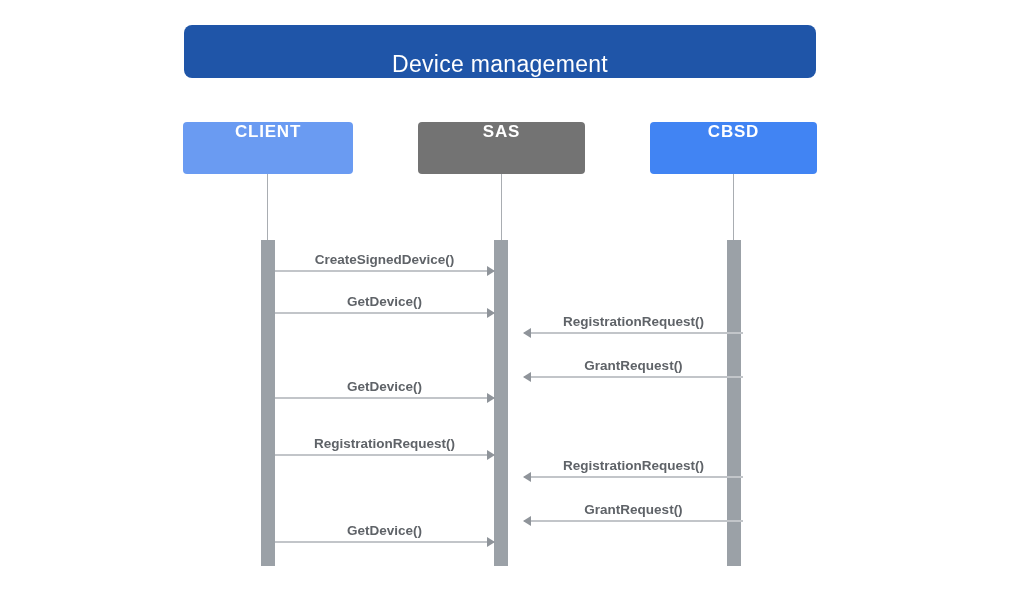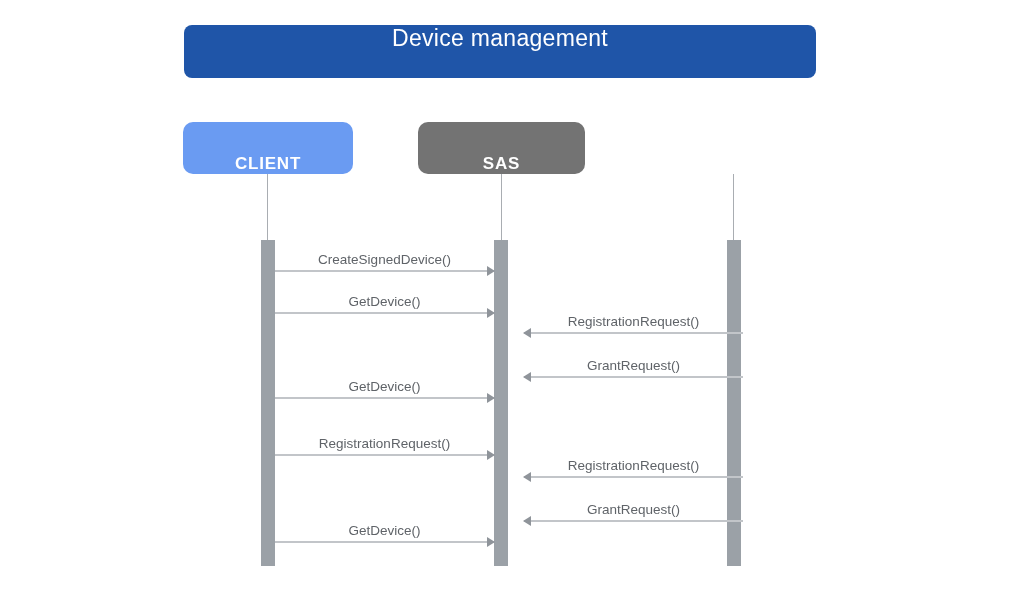--- a/index.html
+++ b/index.html
@@ -18,38 +18,38 @@
 
   
   .title-banner {
     position: absolute;
     left: 184px;
     top: 25px;
     width: 632px;
     height: 53px;
     border-radius: 8px;
     display: flex;
-    align-items: flex-start;
+    align-items: flex-end;
     justify-content: center;
   }
   .title-banner .title-text {
     color: #ffffff;
     font-size: 23px;
     font-weight: 500;
     letter-spacing: 0.3px;
   }
 
   
   .actor-box {
     position: absolute;
     top: 122px;
     height: 52px;
-    border-radius: 10px;
+    border-radius: 4px;
     display: flex;
-    align-items: flex-end;
+    align-items: flex-start;
     justify-content: center;
   }
   .actor-box .actor-label {
     color: #ffffff;
     font-size: 17px;
     font-weight: 700;
     letter-spacing: 0.8px;
   }
   .actor-client { left: 183px; width: 170px; }
   .actor-sas    { left: 418px; width: 167px; }
@@ -76,20 +76,21 @@
     background: #9ba1a7;
   }
   .bar-client { left: 261px; }
   .bar-sas    { left: 494px; }
   .bar-cbsd   { left: 727px; }
 
   
   .message {
     position: absolute;
     width: 219px;
+    font-weight: bold;
   }
   .msg-label {
     text-align: center;
     font-size: 13.5px;
     color: #5f6368;
     height: 16px;
     line-height: 16px;
     white-space: nowrap;
   }
   .msg-line {
@@ -126,20 +127,23 @@
   <div class="title-banner" style="background: rgb(31, 85, 168);">
     <span class="title-text">Device management</span>
   </div>
 
   <div class="actor-box actor-client" style="background: rgb(106, 155, 242);">
     <span class="actor-label">CLIENT</span>
   </div>
   <div class="actor-box actor-sas" style="background: #737373;">
     <span class="actor-label">SAS</span>
   </div>
+  <div class="actor-box actor-cbsd" style="background: rgb(65, 132, 243);">
+    <span class="actor-label">CBSD</span>
+  </div>
 
   <div class="lifeline lifeline-client"></div>
   <div class="lifeline lifeline-sas"></div>
   <div class="lifeline lifeline-cbsd"></div>
 
   <div class="activation-bar bar-client"></div>
   <div class="activation-bar bar-sas"></div>
   <div class="activation-bar bar-cbsd"></div>
 
   <div class="message msg--right" style="top:252px">

